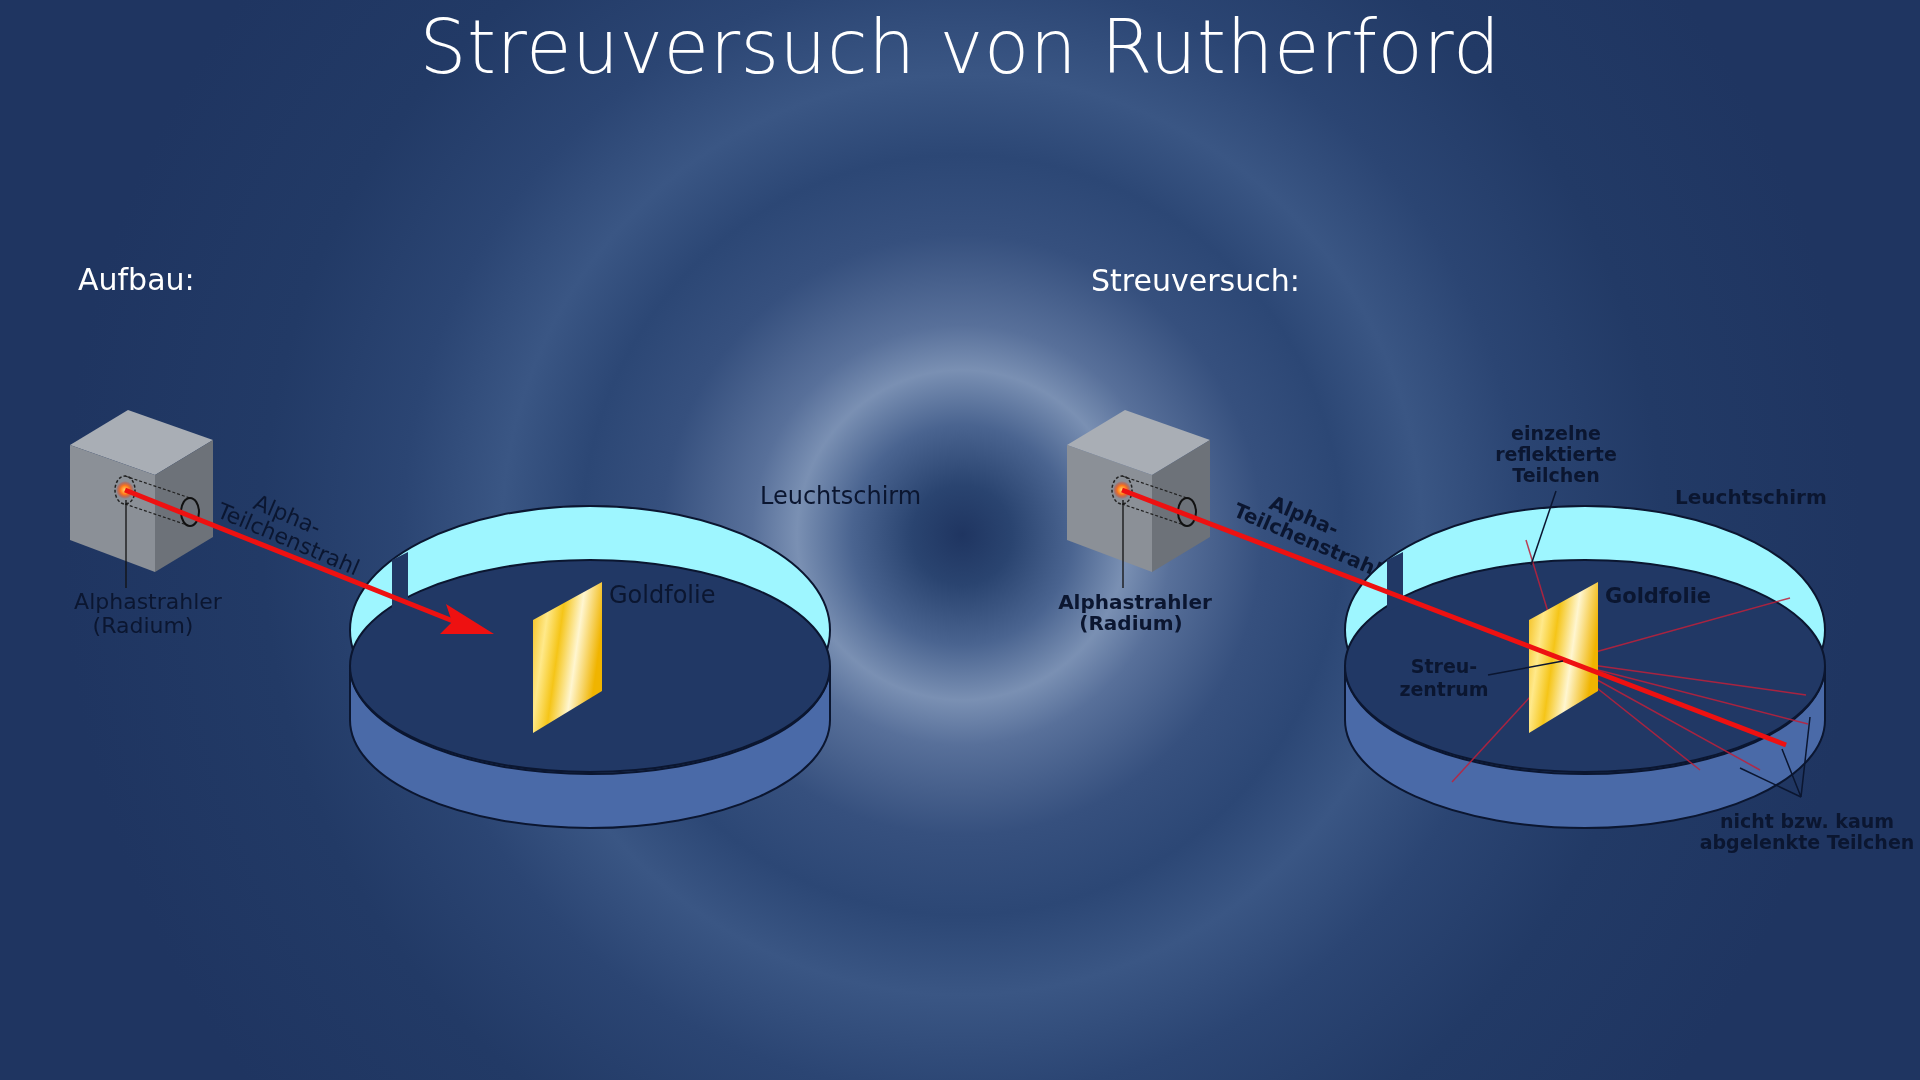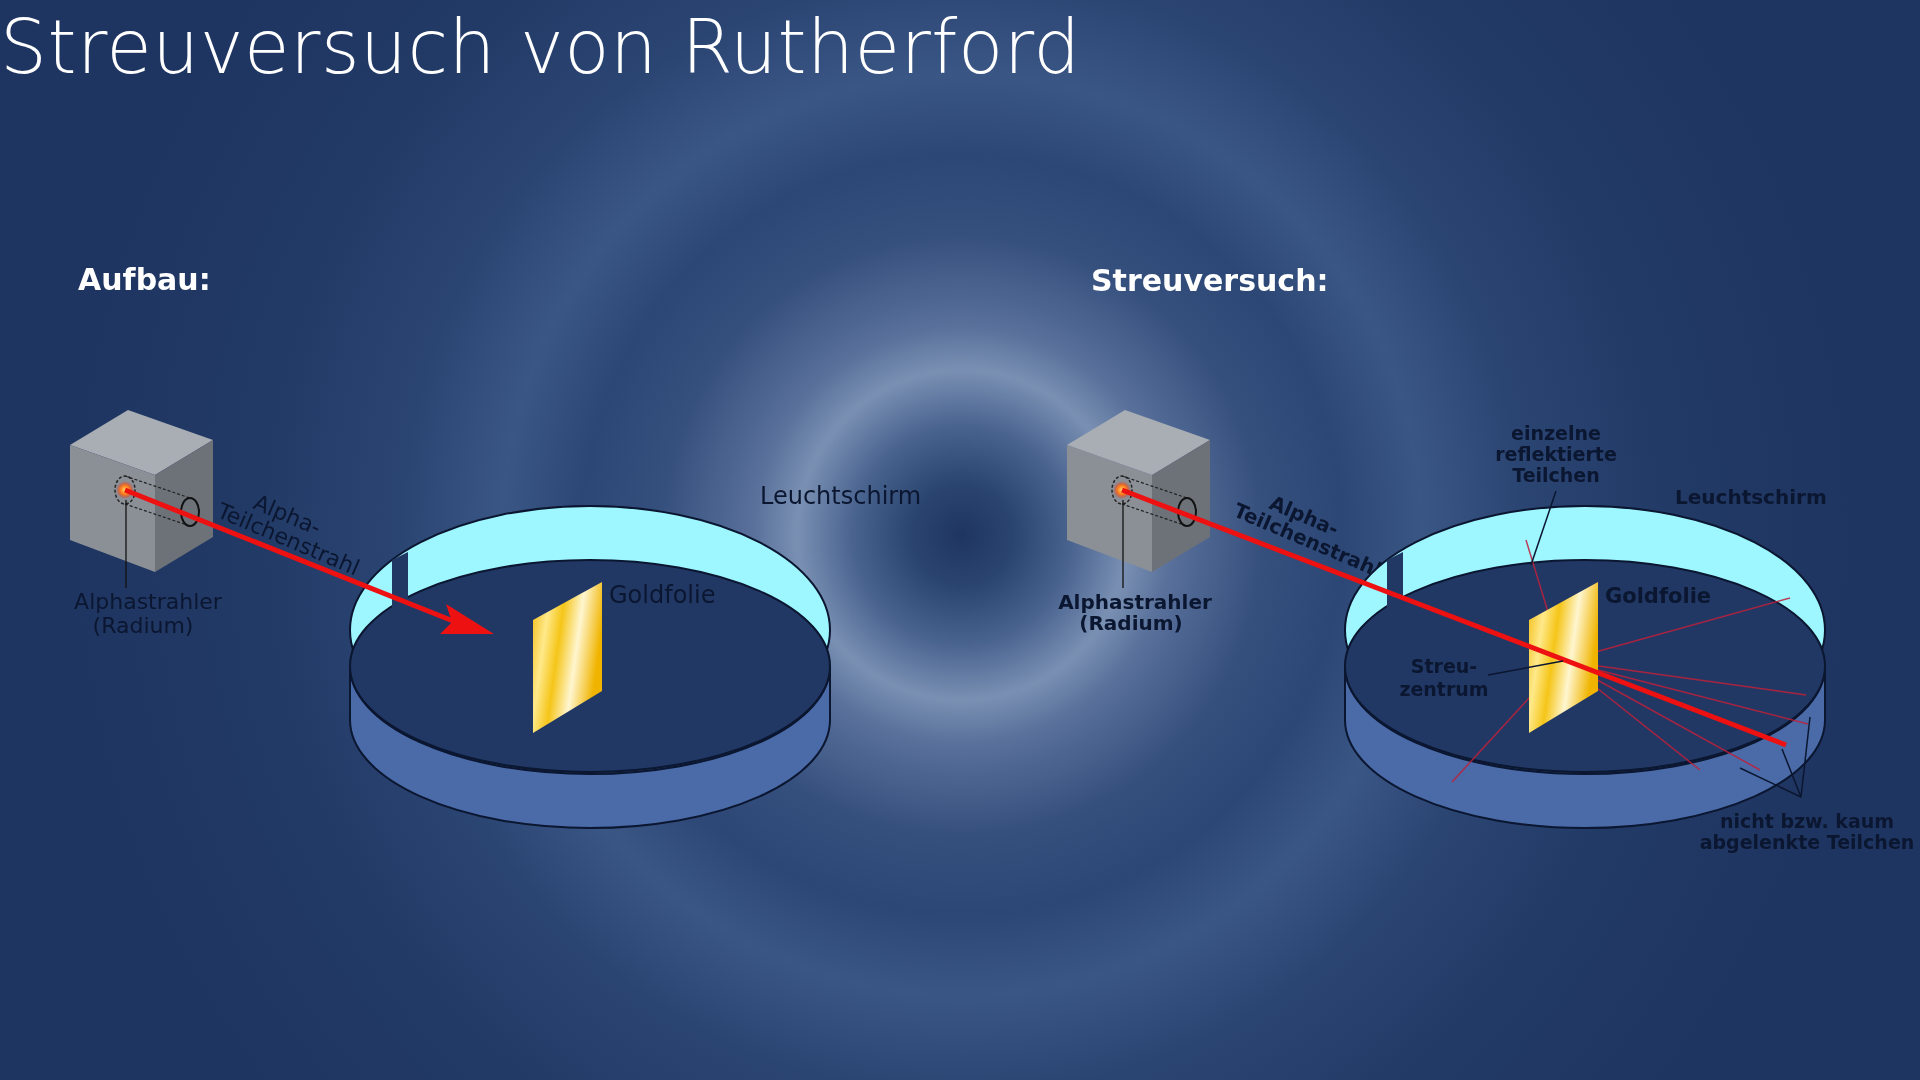--- a/index.html
+++ b/index.html
@@ -10,28 +10,27 @@
   }
   .bg {
     position:absolute; inset:0;
     background:
       radial-gradient(circle at 962px 535px,
         #1f3561 0px, #2a4470 50px, #4a6490 110px, #7a90b3 165px,
         #58709a 210px, #36507e 300px, #2c4775 380px, #3a5684 460px,
         #2b4573 560px, #223a66 700px, #1f3561 900px);
   }
   .title {
-    position:absolute; left:0; right:0; top:4px; 
+    position:absolute; left:0; right:0; top:4px; text-align:center;
     color:#ffffff; font-size:74px; font-weight:300; letter-spacing:0.5px;
     font-family: "DejaVu Sans", sans-serif;
   }
   .section-label {
     position:absolute; color:#ffffff; font-size:30px;
     font-family: "DejaVu Sans", sans-serif;
-    font-weight: bold;
   }
   svg.diagram { position:absolute; left:0; top:0; }
   .lbl { font-family: "DejaVu Sans", sans-serif; fill:#0b1630; }
   .lbl-bold { font-family: "DejaVu Sans", sans-serif; fill:#0b1630; font-weight:bold; }
 </style>
 </head>
 <body>
 
 <div class="bg"></div>
 

